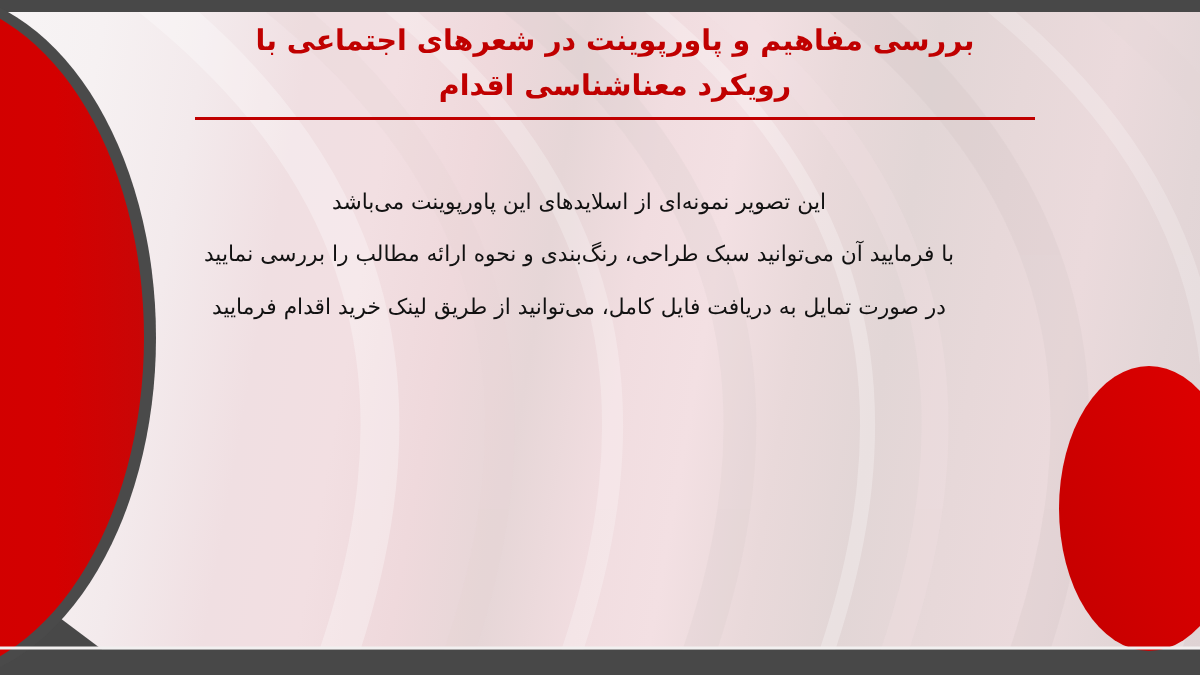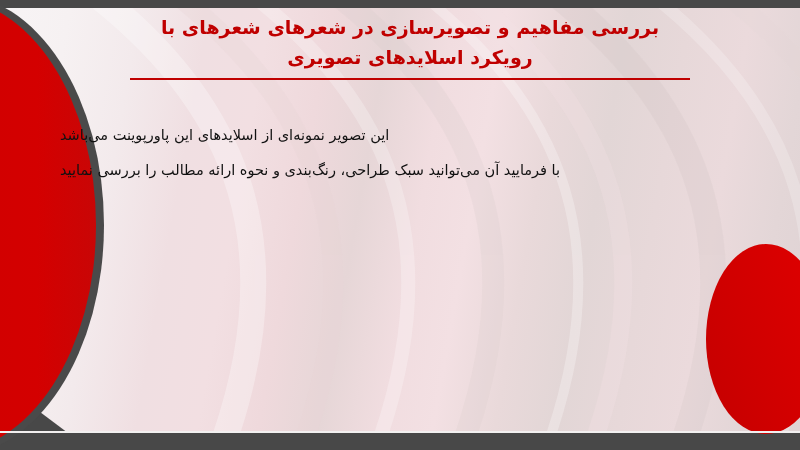--- a/index.html
+++ b/index.html
@@ -141,21 +141,21 @@
     height: 2px;
     background: #c00000;
     z-index: 6;
   }
 
   .body-block {
     position: absolute;
     top: 118px;
     left: 60px;
     right: 88px;
-    text-align: left;
+    text-align: center;
     direction: rtl;
   }
   .body-line {
     color: #111111;
     font-family: "DejaVu Sans", sans-serif;
     font-size: 14.5px;
     line-height: 35px;
     white-space: nowrap;
     direction: rtl;
     unicode-bidi: isolate;
@@ -187,25 +187,26 @@
   <div class="red-corner"></div>
 
   <div class="red-ellipse-border"></div>
   <div class="red-ellipse"></div>
 
   <div class="hairline-bottom"></div>
 
   <div class="content">
 
     <div class="title-block">
-      <div class="title-line">بررسی مفاهیم و تصویرسازی در شعرهای شعرهای با</div>
-      <div class="title-line">رویکرد اسلایدهای تصویری</div>
+      <div class="title-line">بررسی مفاهیم و پاورپوینت در شعرهای اجتماعی با</div>
+      <div class="title-line">رویکرد معناشناسی اقدام</div>
     </div>
 
     <div class="title-rule"></div>
 
     <div class="body-block">
       <div class="body-line">این تصویر نمونه‌ای از اسلایدهای این پاورپوینت می‌باشد</div>
       <div class="body-line">با فرمایید آن می‌توانید سبک طراحی، رنگ‌بندی و نحوه ارائه مطالب را بررسی نمایید</div>
+      <div class="body-line">در صورت تمایل به دریافت فایل کامل، می‌توانید از طریق لینک خرید اقدام فرمایید</div>
     </div>
 
   </div>
 </div>
 
 </body></html>

